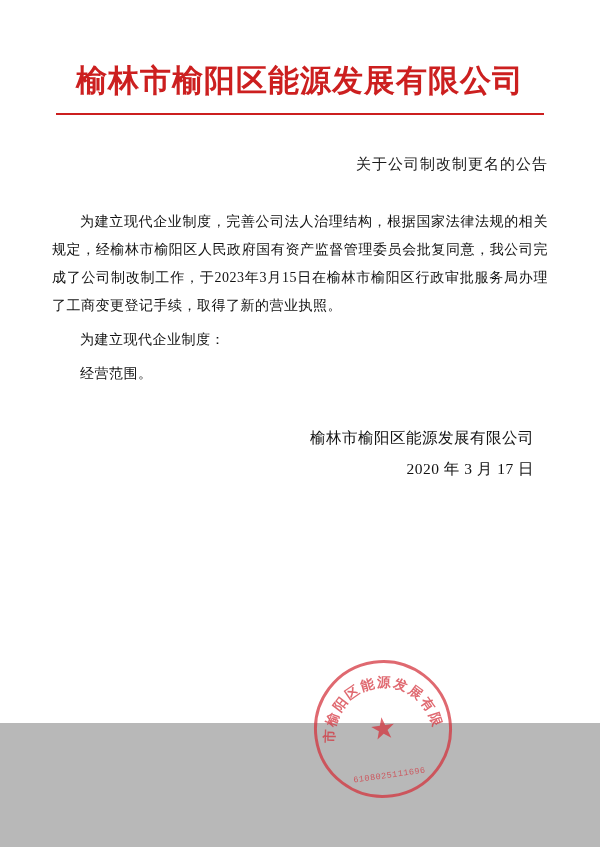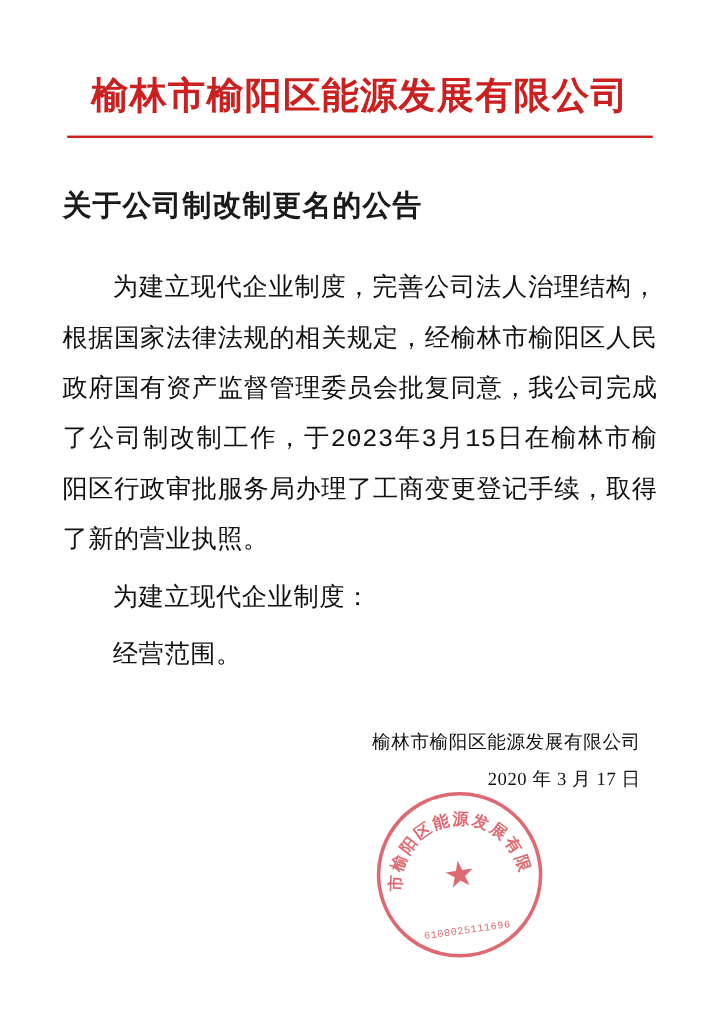--- a/index.html
+++ b/index.html
@@ -9,21 +9,21 @@
   }
   body {
     width: 600px;
     height: 847px;
     overflow: hidden;
     font-family: "Liberation Serif", "DejaVu Serif", serif;
   }
   .page {
     position: relative;
     width: 600px;
-    height: 847px;
+    height: 723px;
     background: #ffffff;
     box-sizing: border-box;
     padding: 62px 52px 20px 52px;
   }
   .letterhead {
     text-align: center;
     color: #cc1f1f;
     font-family: "DejaVu Serif", "Liberation Serif", serif;
     font-weight: bold;
     font-size: 31px;
@@ -31,38 +31,37 @@
     line-height: 1.2;
     margin: 0 0 14px 0;
     white-space: nowrap;
   }
   .red-rule {
     height: 2px;
     background: #cc1f1f;
     margin: 6px 4px 40px 4px;
   }
   .doc-title {
-    text-align: left;
-    font-size: 24px;
-    font-weight: bold;
+    text-align: right;
+    font-size: 15px;
+    font-weight: normal;
     color: #1a1a1a;
     letter-spacing: 1px;
     margin: 0 0 34px 0;
     font-family: "DejaVu Serif", "Liberation Serif", serif;
   }
   .body-text p {
     margin: 0 0 6px 0;
-    font-size: 21px;
+    font-size: 14px;
     line-height: 2.0;
     color: #111111;
     text-align: justify;
     text-justify: inter-ideograph;
     text-indent: 2em;
     letter-spacing: 0.5px;
-    font-family: Liberation Mono, monospace;
   }
   .signature-block {
     margin-top: 34px;
     text-align: right;
     position: relative;
     padding-right: 14px;
   }
   .signature-block .line {
     font-size: 15.5px;
     line-height: 2.0;

